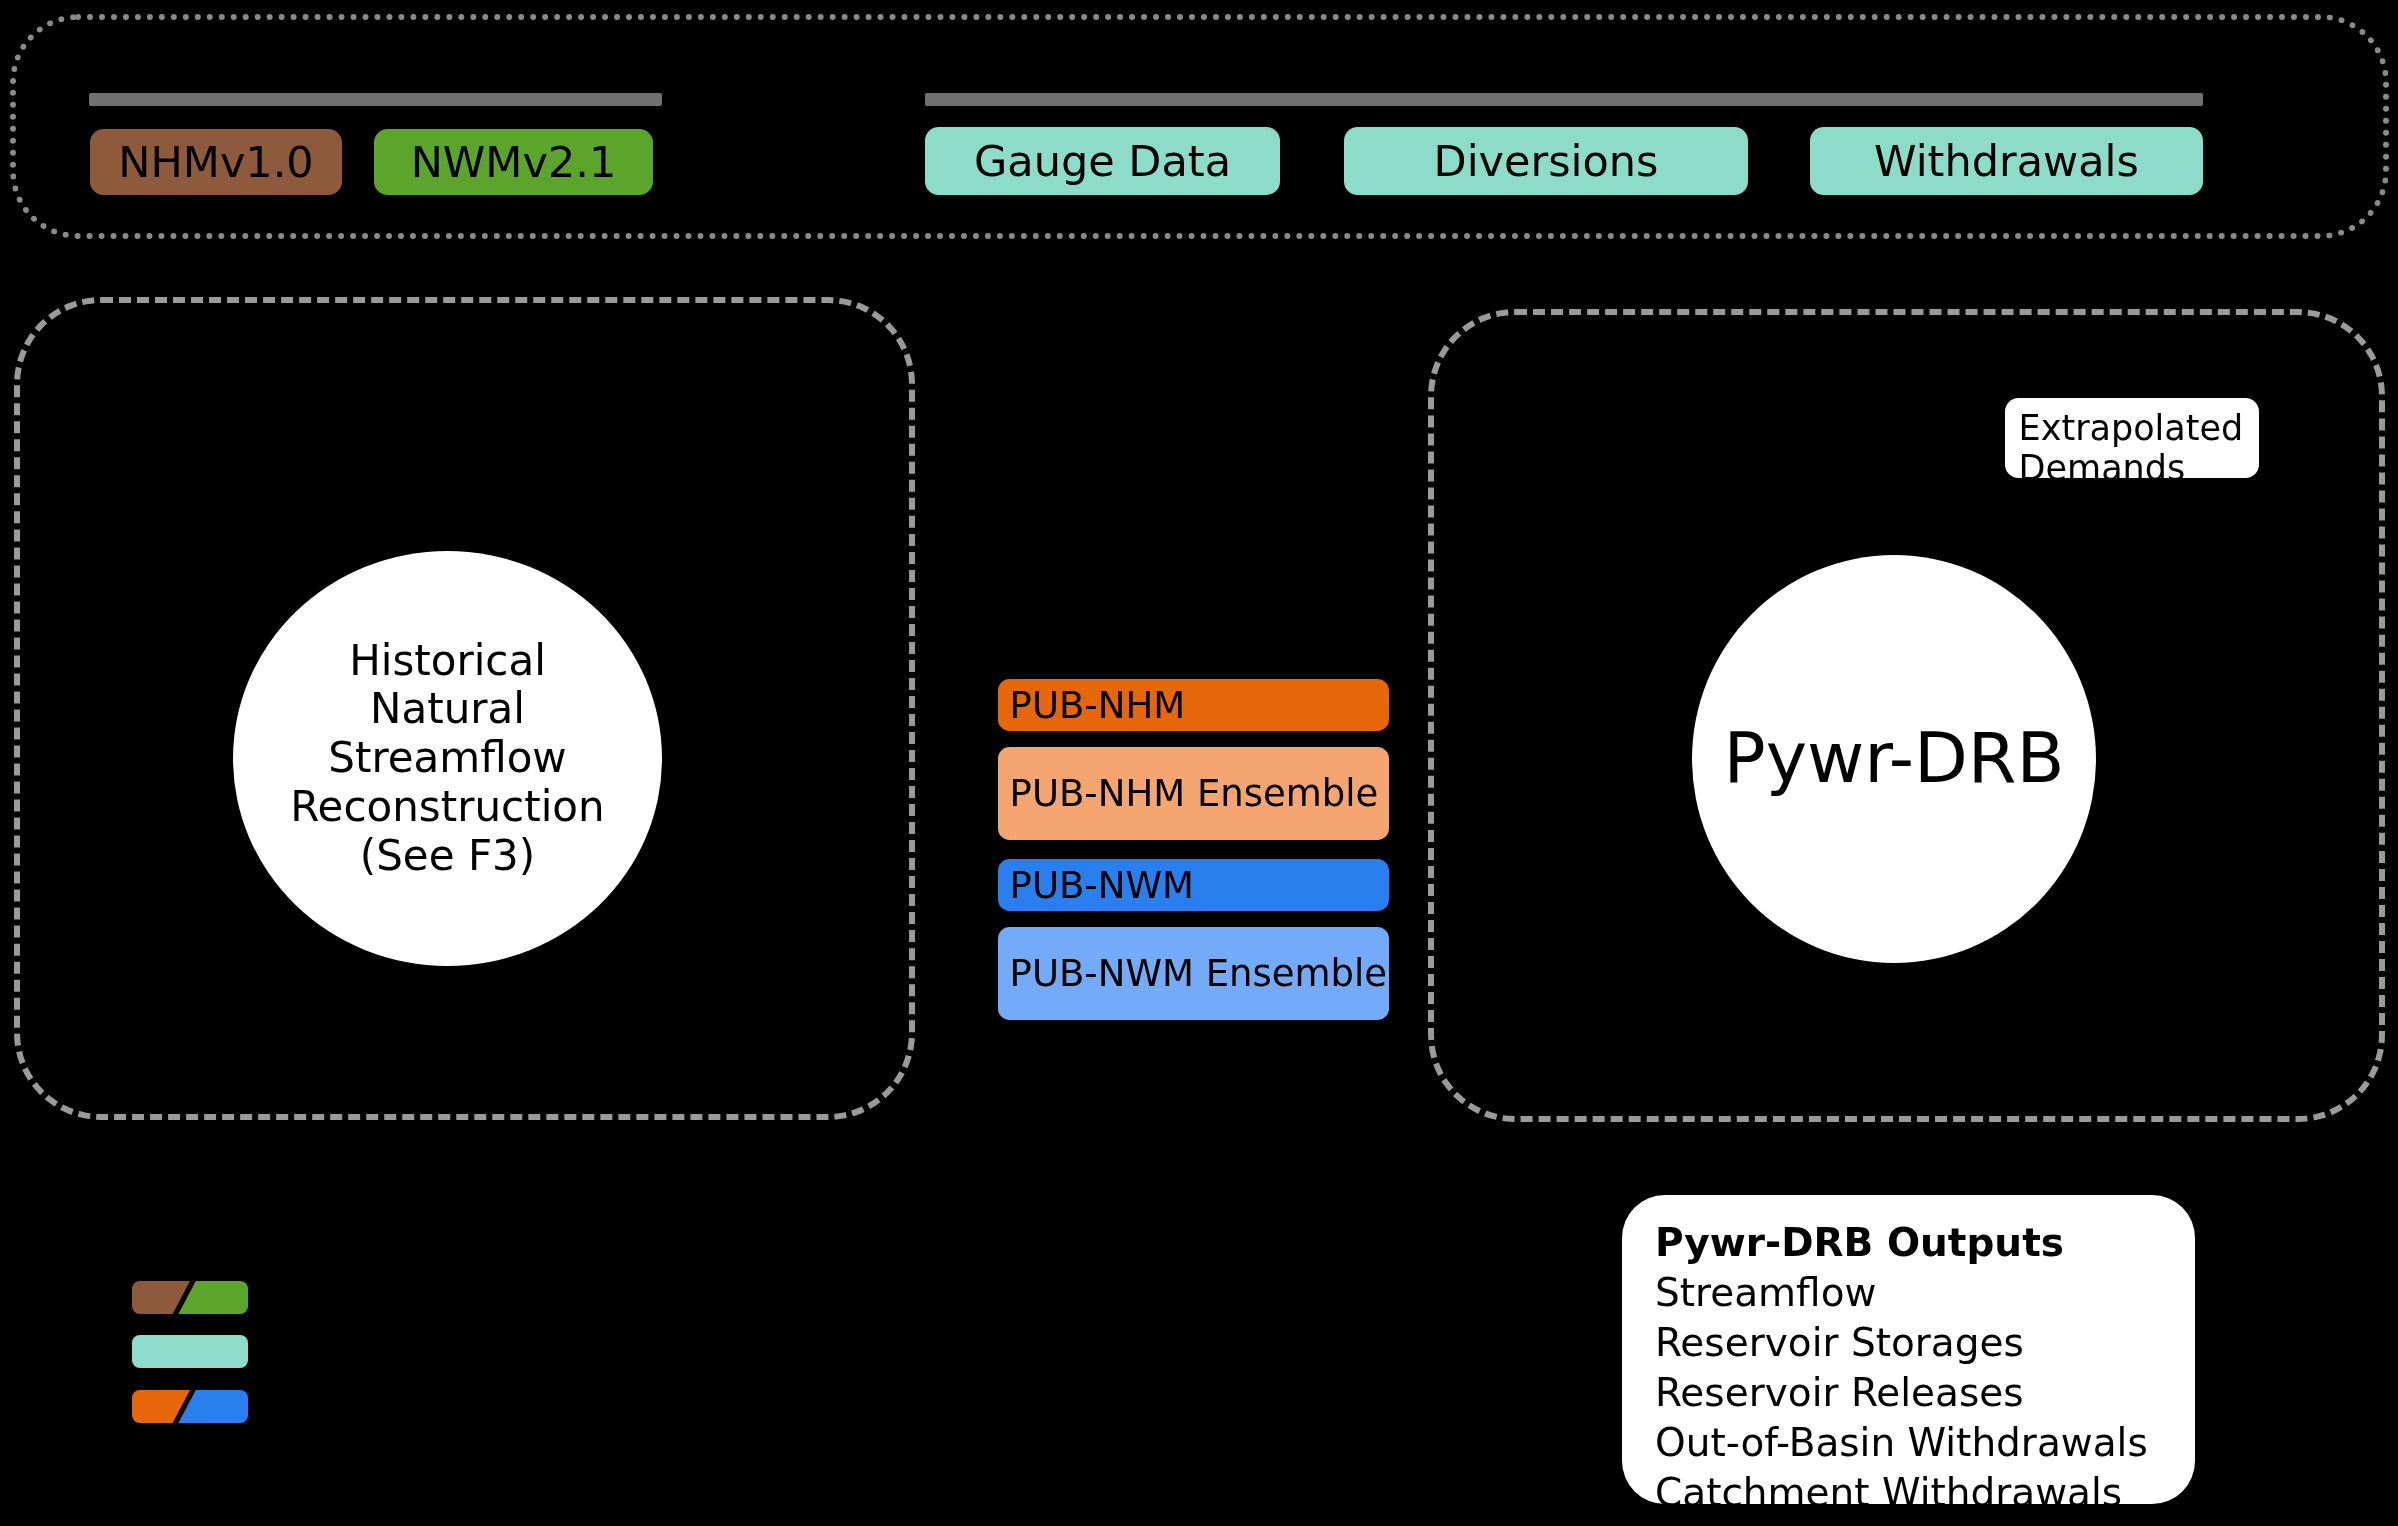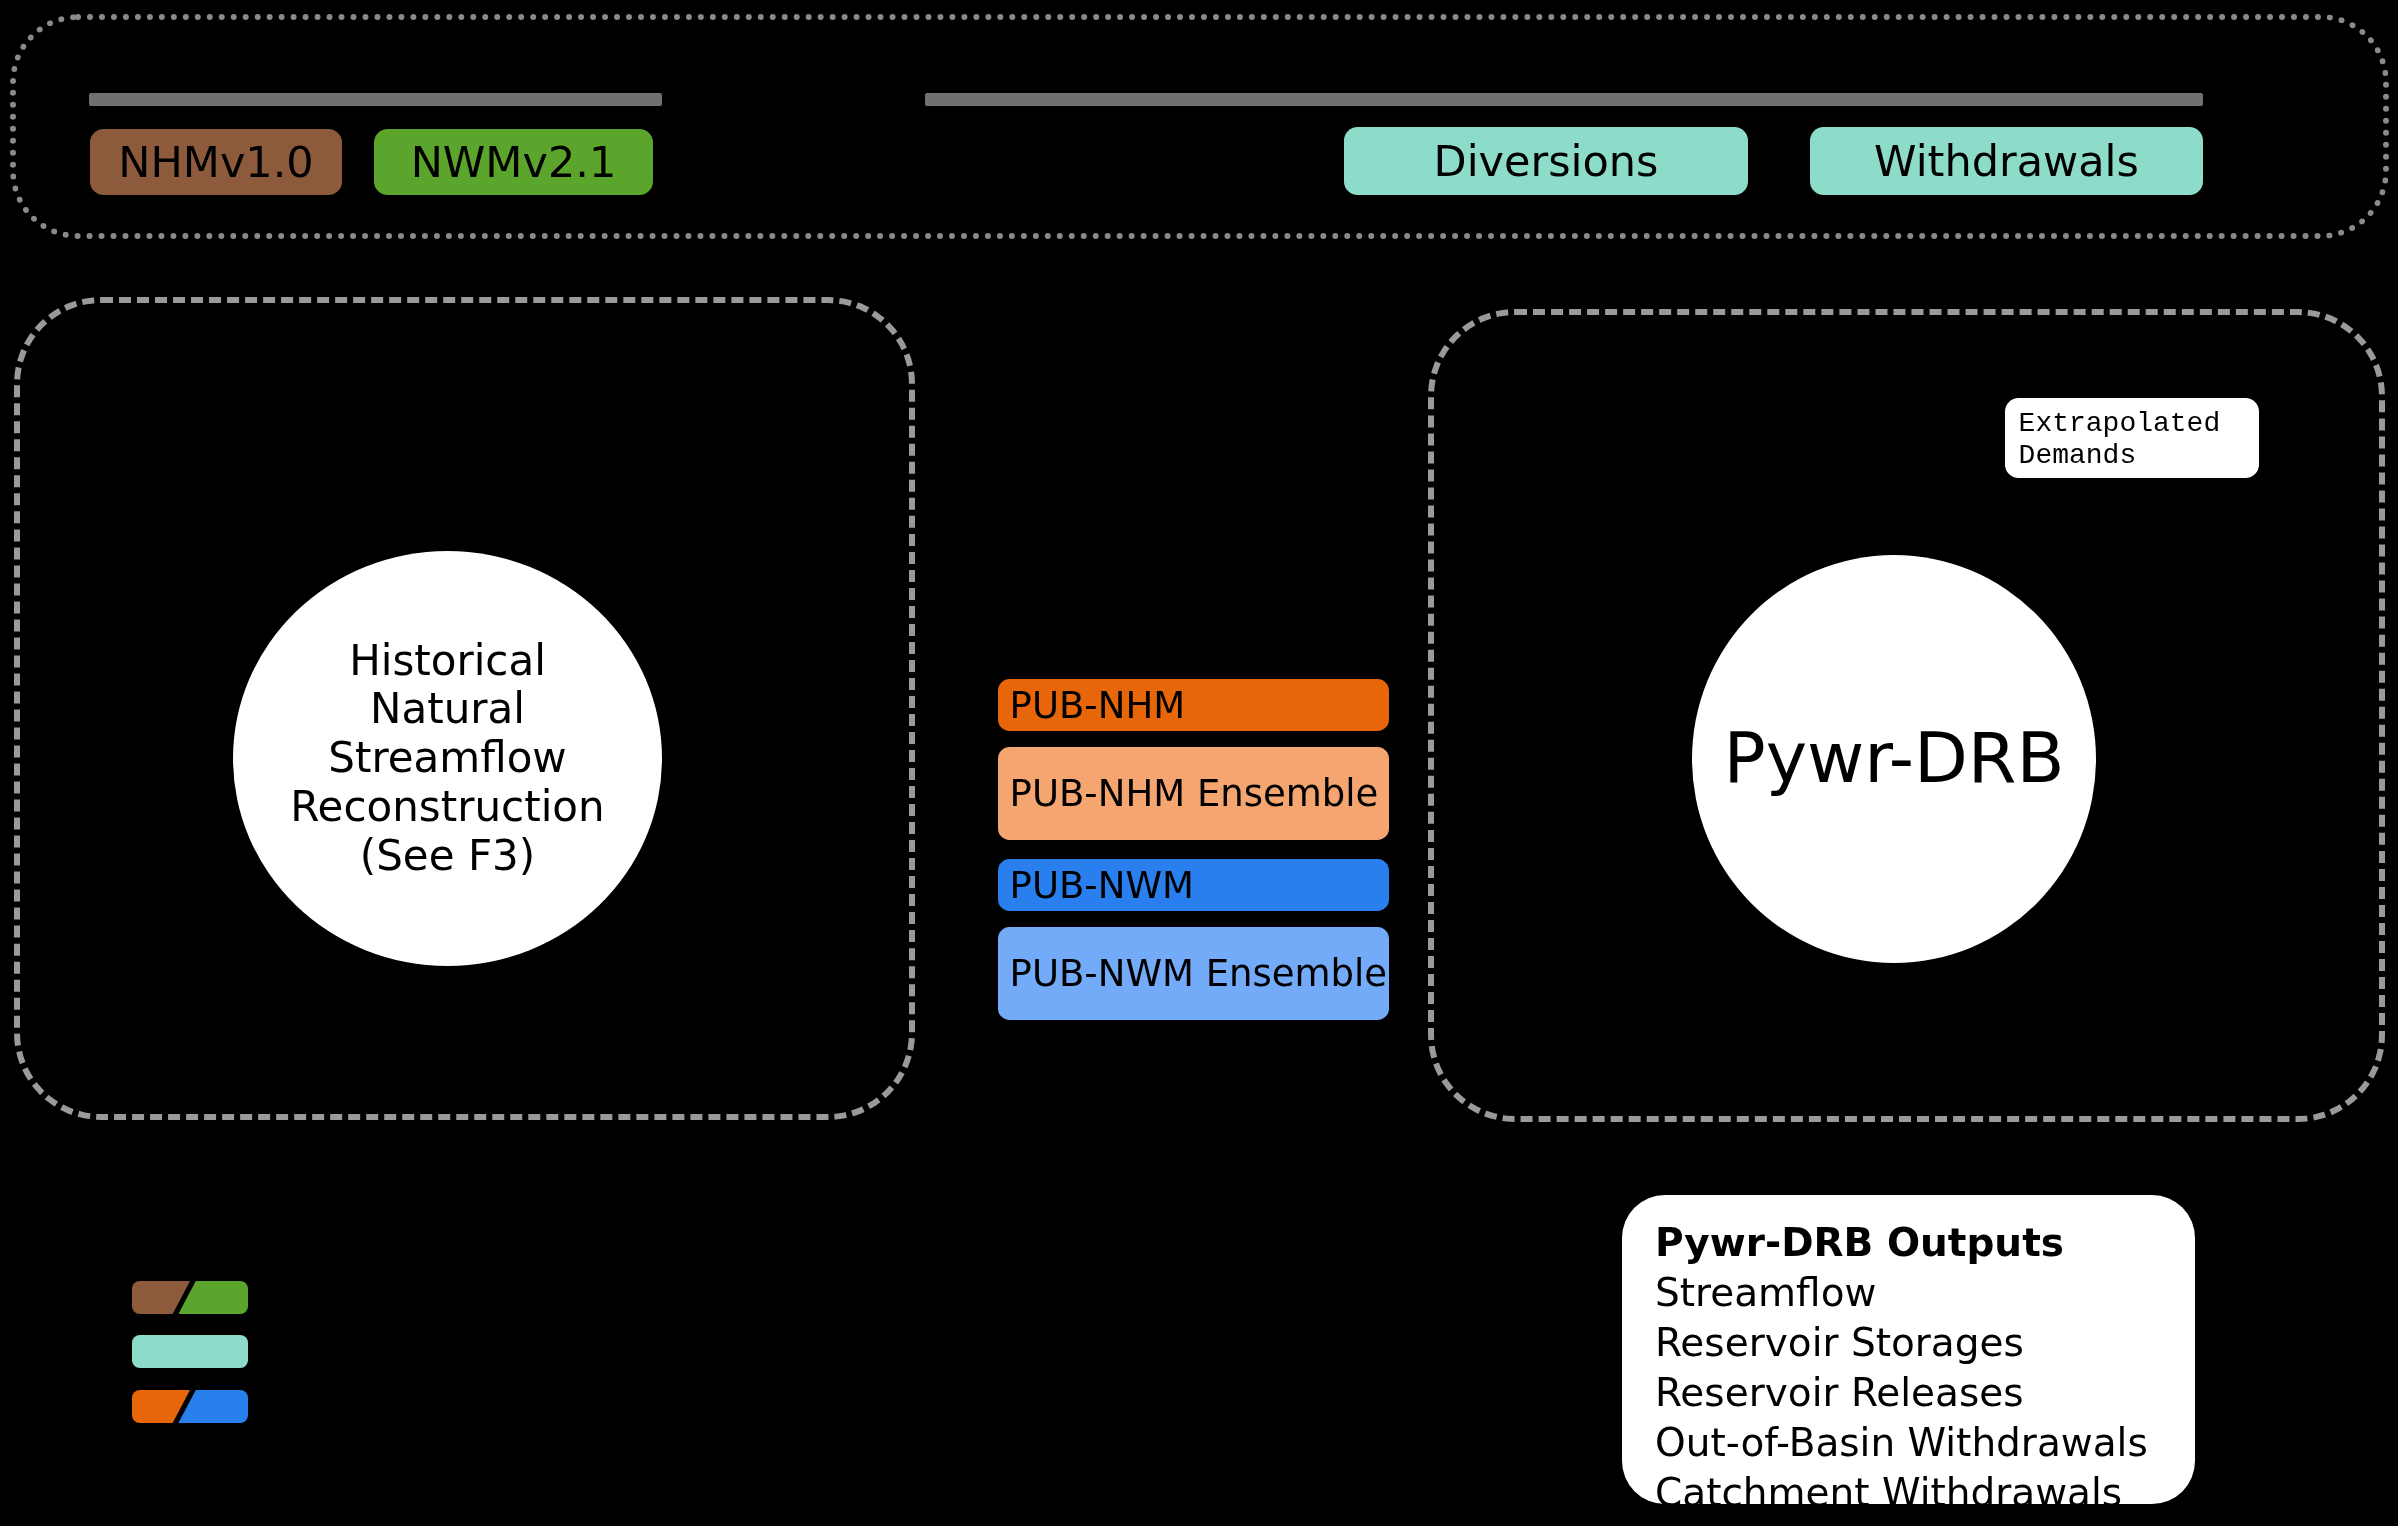--- a/index.html
+++ b/index.html
@@ -94,24 +94,23 @@
 
   
   .callout {
     position: absolute;
     box-sizing: border-box;
     background: #ffffff;
     color: #000000;
     border-radius: 13.6px;
   }
   .callout-demands {
-    font-size: 28px;
+    font-size: 35px;
     line-height: 1.16;
     padding: 9.7px 13.6px 11.6px 13.6px;
-    font-family: Liberation Mono, monospace;
   }
   .callout-outputs {
     border-radius: 43px;
     font-size: 39px;
     line-height: 1.28;
     padding: 23px 33px 25px 33px;
   }
   .callout-outputs .ohead {
     font-weight: bold;
   }
@@ -140,20 +139,23 @@
 
   <div class="chip" style="left:90px; top:129px; width:252px; height:66px; background:#8d5b3c;">
     <span>NHMv1.0</span>
   </div>
   <div class="chip" style="left:374px; top:129px; width:279px; height:66px; background:#5ba52c;">
     <span>NWMv2.1</span>
   </div>
 
   <div class="hbar" style="left:925px; top:93px; width:1278px; height:12.6px;"></div>
 
+  <div class="chip" style="left:925px; top:127px; width:355px; height:68px; background:#8ddbc9;">
+    <span>Gauge Data</span>
+  </div>
   <div class="chip" style="left:1344px; top:127px; width:404px; height:68px; background:#8ddbc9;">
     <span>Diversions</span>
   </div>
   <div class="chip" style="left:1810px; top:127px; width:393px; height:68px; background:#8ddbc9;">
     <span>Withdrawals</span>
   </div>
 
   <div class="dashed-box" style="left:13.6px; top:297px; width:901px; height:823px;"></div>
 
   <div class="ellipse" style="left:233px; top:551px; width:429px; height:415px; font-size:42px;justify-content:center;">

